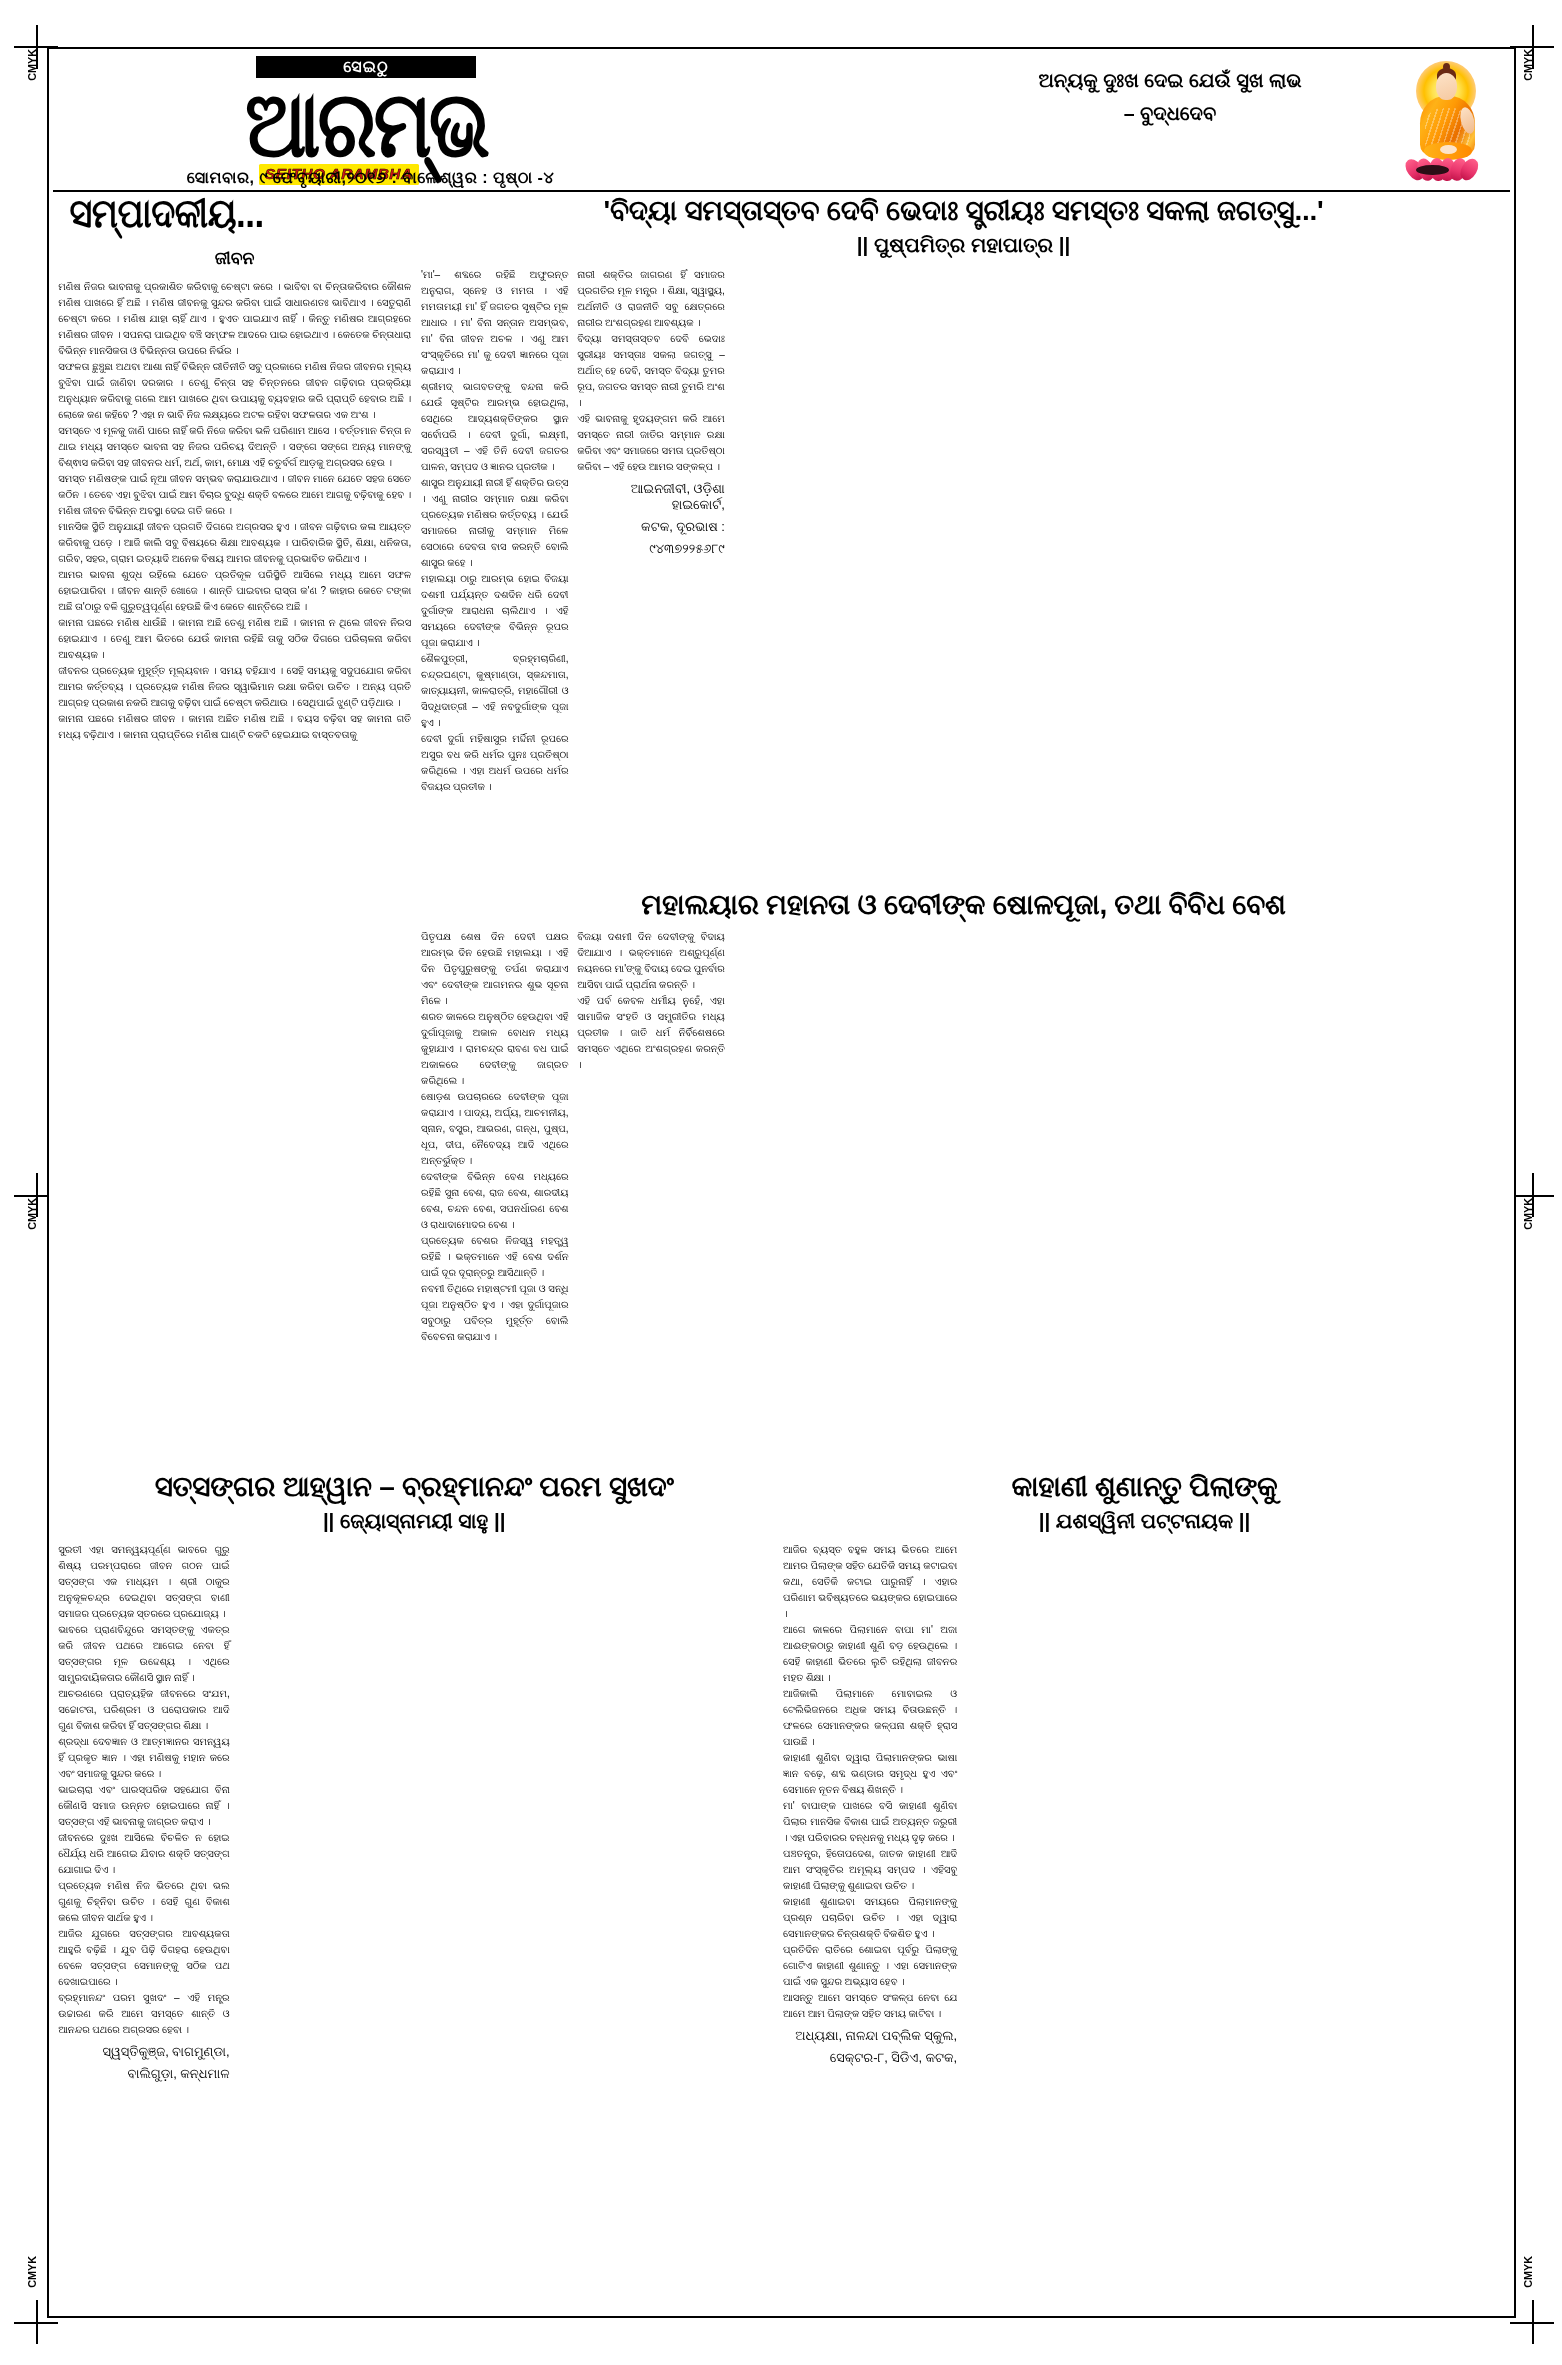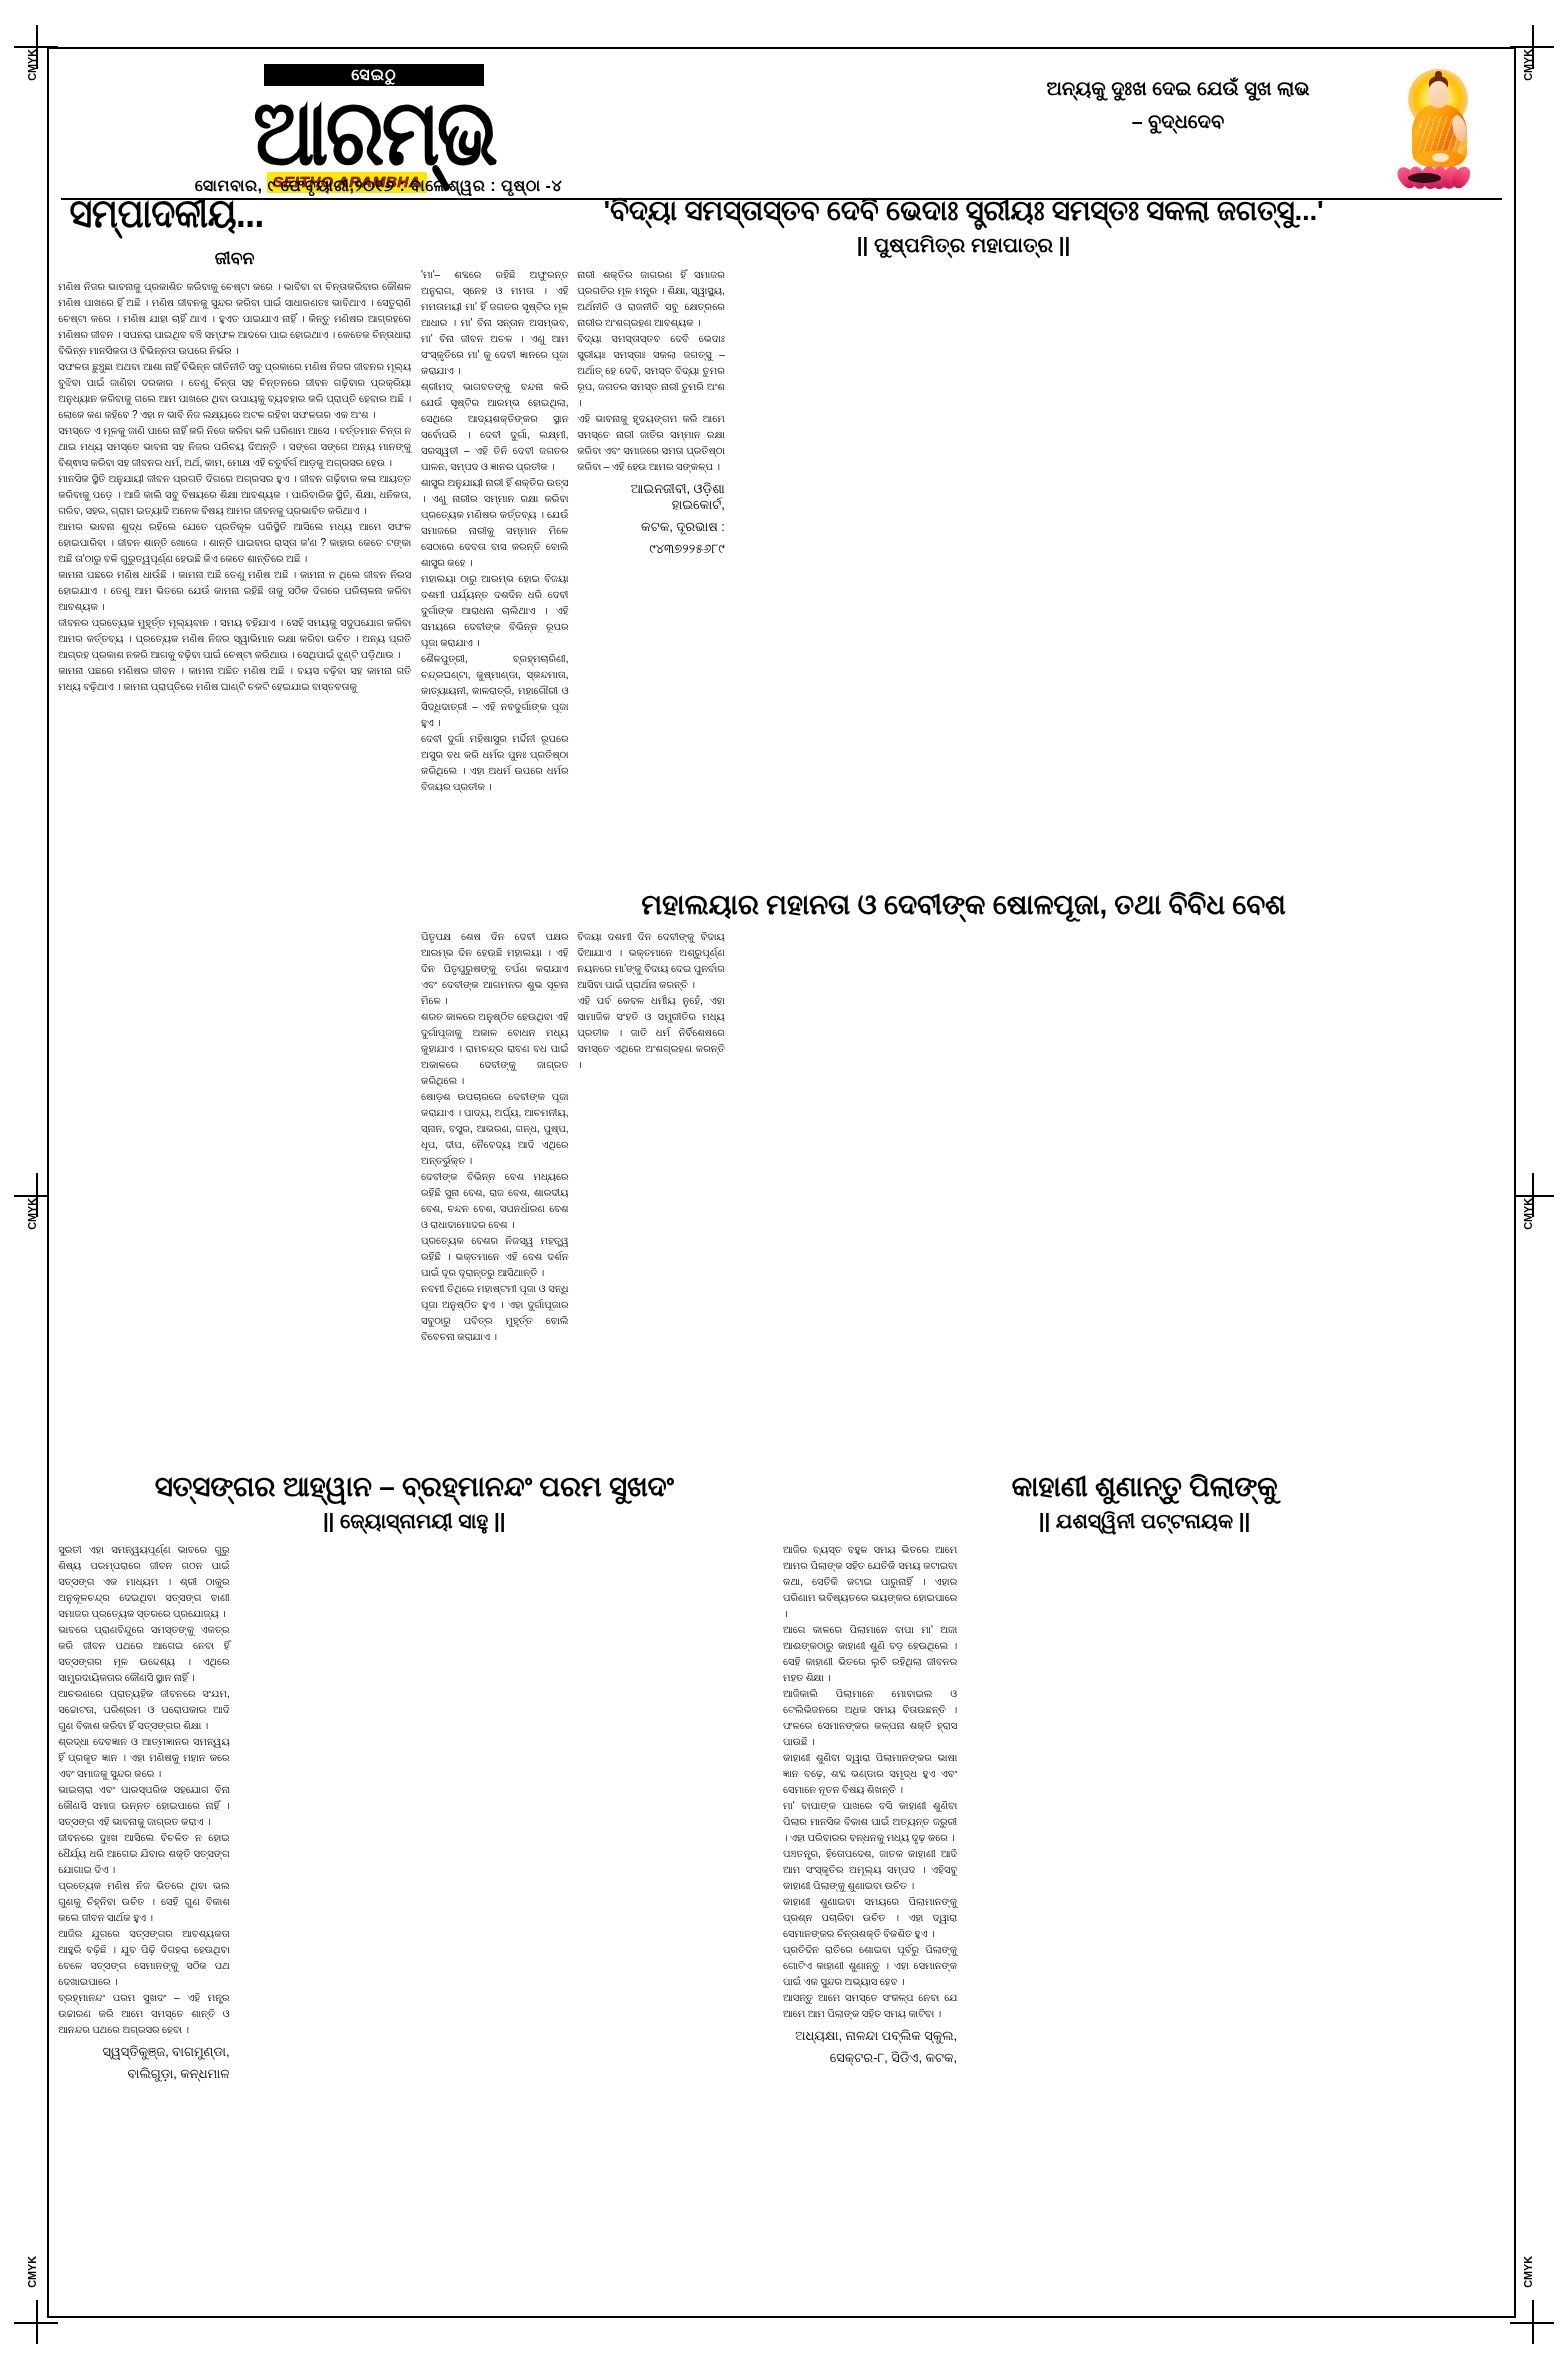--- a/index.html
+++ b/index.html
@@ -58,21 +58,21 @@
   .page {
     position: absolute;
     left: 47px; top: 47px;
     width: 1469px; height: 2271px;
     border: 2.6px solid #000;
     background: #fff;
   }
   .inner {
     position: relative;
     width: 100%; height: 100%;
-    padding: 12px;
+    padding: 4px;
   }
 
   
   .masthead {
     position: relative;
     height: 139px;
     border-bottom: 2.6px solid #000;
   }
   .logo-block {
     position: absolute;
@@ -400,20 +400,21 @@
     </div>
   </div>
 
   <div class="region" id="editorial-region">
     <div class="sec-title">ସମ୍ପାଦକୀୟ...</div>
     <div class="kicker">ଜୀବନ</div>
     <div class="bodytext ed-cols">
       <p>ମଣିଷ ନିଜର ଭାବନାକୁ ପ୍ରକାଶିତ କରିବାକୁ ଚେଷ୍ଟା କରେ । ଭାବିବା ବା ଚିନ୍ତାକରିବାର କୌଶଳ ମଣିଷ ପାଖରେ ହିଁ ଅଛି । ମଣିଷ ଜୀବନକୁ ସୁନ୍ଦର କରିବା ପାଇଁ ସାଧାରଣତଃ ଭାବିଥାଏ । ସେତୁରାଣି ଚେଷ୍ଟା କରେ । ମଣିଷ ଯାହା ଚାହିଁ ଥାଏ । ହୁଏତ ପାଇଯାଏ ନାହିଁ । କିନ୍ତୁ ମଣିଷର ଆଗ୍ରହରେ ମଣିଷର ଜୀବନ । ସପନରା ପାଇଥିବ ବଞ୍ଚି ସମ୍ଫଳ ଆଦରେ ପାଇ ହୋଇଥାଏ । କେତେକ ଚିନ୍ତାଧାରା ବିଭିନ୍ନ ମାନସିକତା ଓ ବିଭିନ୍ନତା ଉପରେ ନିର୍ଭର ।</p>
       <p>ସଫଳତା ଛୁଞ୍ଚୁଛା ଅଥବା ଆଶା ନାହିଁ ବିଭିନ୍ନ ରୀତିନୀତି ସବୁ ପ୍ରକାରେ ମଣିଷ ନିଜର ଜୀବନର ମୂଲ୍ୟ ବୁଝିବା ପାଇଁ ଜାଣିବା ଦରକାର । ତେଣୁ ଚିନ୍ତା ସହ ଚିନ୍ତନରେ ଜୀବନ ଗଢ଼ିବାର ପ୍ରକ୍ରିୟା ଅନୁଧ୍ୟାନ କରିବାକୁ ଗଲେ ଆମ ପାଖରେ ଥିବା ଉପାୟକୁ ବ୍ୟବହାର କରି ପ୍ରାପ୍ତି ହେବାର ଅଛି । ଲୋକେ କଣ କହିବେ ? ଏହା ନ ଭାବି ନିଜ ଲକ୍ଷ୍ୟରେ ଅଟଳ ରହିବା ସଫଳତାର ଏକ ଅଂଶ ।</p>
       <p>ସମସ୍ତେ ଏ ମୂଳକୁ ଜାଣି ପାରେ ନାହିଁ କରି ନିଜେ କରିବା ଭଳି ପରିଣାମ ଆସେ । ବର୍ତ୍ତମାନ ଚିନ୍ତା ନ ଥାଇ ମଧ୍ୟ ସମସ୍ତେ ଭାବନା ସହ ନିଜର ପରିଚୟ ଦିଅନ୍ତି । ସଙ୍ଗେ ସଙ୍ଗେ ଅନ୍ୟ ମାନଙ୍କୁ ବିଶ୍ଵାସ କରିବା ସହ ଜୀବନର ଧର୍ମ, ଅର୍ଥ, କାମ, ମୋକ୍ଷ ଏହି ଚତୁର୍ବର୍ଗ ଆଡ଼କୁ ଅଗ୍ରସର ହେଉ ।</p>
+      <p>ସମସ୍ତ ମଣିଷଙ୍କ ପାଇଁ ନୂଆ ଜୀବନ ସମ୍ଭବ କରାଯାଉଥାଏ । ଜୀବନ ମାନେ ଯେତେ ସହଜ ସେତେ କଠିନ । ତେବେ ଏହା ବୁଝିବା ପାଇଁ ଆମ ବିଚାର ବୁଦ୍ଧି ଶକ୍ତି ବଳରେ ଆମେ ଆଗକୁ ବଢ଼ିବାକୁ ହେବ । ମଣିଷ ଜୀବନ ବିଭିନ୍ନ ଅବସ୍ଥା ଦେଇ ଗତି କରେ ।</p>
       <p>ମାନସିକ ସ୍ଥିତି ଅନୁଯାୟୀ ଜୀବନ ପ୍ରଗତି ଦିଗରେ ଅଗ୍ରସର ହୁଏ । ଜୀବନ ଗଢ଼ିବାର କଳା ଆୟତ୍ତ କରିବାକୁ ପଡ଼େ । ଆଜି କାଲି ସବୁ ବିଷୟରେ ଶିକ୍ଷା ଆବଶ୍ୟକ । ପାରିବାରିକ ସ୍ଥିତି, ଶିକ୍ଷା, ଧନିକତା, ଗରିବ, ସହର, ଗ୍ରାମ ଇତ୍ୟାଦି ଅନେକ ବିଷୟ ଆମର ଜୀବନକୁ ପ୍ରଭାବିତ କରିଥାଏ ।</p>
       <p>ଆମର ଭାବନା ଶୁଦ୍ଧ ରହିଲେ ଯେତେ ପ୍ରତିକୂଳ ପରିସ୍ଥିତି ଆସିଲେ ମଧ୍ୟ ଆମେ ସଫଳ ହୋଇପାରିବା । ଜୀବନ ଶାନ୍ତି ଖୋଜେ । ଶାନ୍ତି ପାଇବାର ରାସ୍ତା କ'ଣ ? କାହାର କେତେ ଟଙ୍କା ଅଛି ତା'ଠାରୁ ବଳି ଗୁରୁତ୍ୱପୂର୍ଣ୍ଣ ହେଉଛି କିଏ କେତେ ଶାନ୍ତିରେ ଅଛି ।</p>
       <p>କାମନା ପଛରେ ମଣିଷ ଧାଉଁଛି । କାମନା ଅଛି ତେଣୁ ମଣିଷ ଅଛି । କାମନା ନ ଥିଲେ ଜୀବନ ନିରସ ହୋଇଯାଏ । ତେଣୁ ଆମ ଭିତରେ ଯେଉଁ କାମନା ରହିଛି ତାକୁ ସଠିକ ଦିଗରେ ପରିଚାଳନା କରିବା ଆବଶ୍ୟକ ।</p>
       <p>ଜୀବନର ପ୍ରତ୍ୟେକ ମୁହୂର୍ତ୍ତ ମୂଲ୍ୟବାନ । ସମୟ ବହିଯାଏ । ସେହି ସମୟକୁ ସଦୁପଯୋଗ କରିବା ଆମର କର୍ତ୍ତବ୍ୟ । ପ୍ରତ୍ୟେକ ମଣିଷ ନିଜର ସ୍ୱାଭିମାନ ରକ୍ଷା କରିବା ଉଚିତ । ଅନ୍ୟ ପ୍ରତି ଆଗ୍ରହ ପ୍ରକାଶ ନକରି ଆଗକୁ ବଢ଼ିବା ପାଇଁ ଚେଷ୍ଟା କରିଥାଉ । ସେଥିପାଇଁ ଝୁଣ୍ଟି ପଡ଼ିଥାଉ ।</p>
       <p>କାମନା ପଛରେ ମଣିଷର ଜୀବନ । କାମନା ଅଛିତ ମଣିଷ ଅଛି । ବୟସ ବଢ଼ିବା ସହ କାମନା ଗତି ମଧ୍ୟ ବଢ଼ିଥାଏ । କାମନା ପ୍ରାପ୍ତିରେ ମଣିଷ ଘାଣ୍ଟି ଚକଟି ହେଇଯାଇ ବାସ୍ତବତାକୁ</p>
     </div>
   </div>
 
   <div class="region" id="article1-region">
     <div class="headline">'ବିଦ୍ୟା ସମସ୍ତାସ୍ତବ ଦେବି ଭେଦାଃ ସ୍ତ୍ରୀୟଃ ସମସ୍ତଃ ସକଲା ଜଗତ୍ସୁ...'</div>

